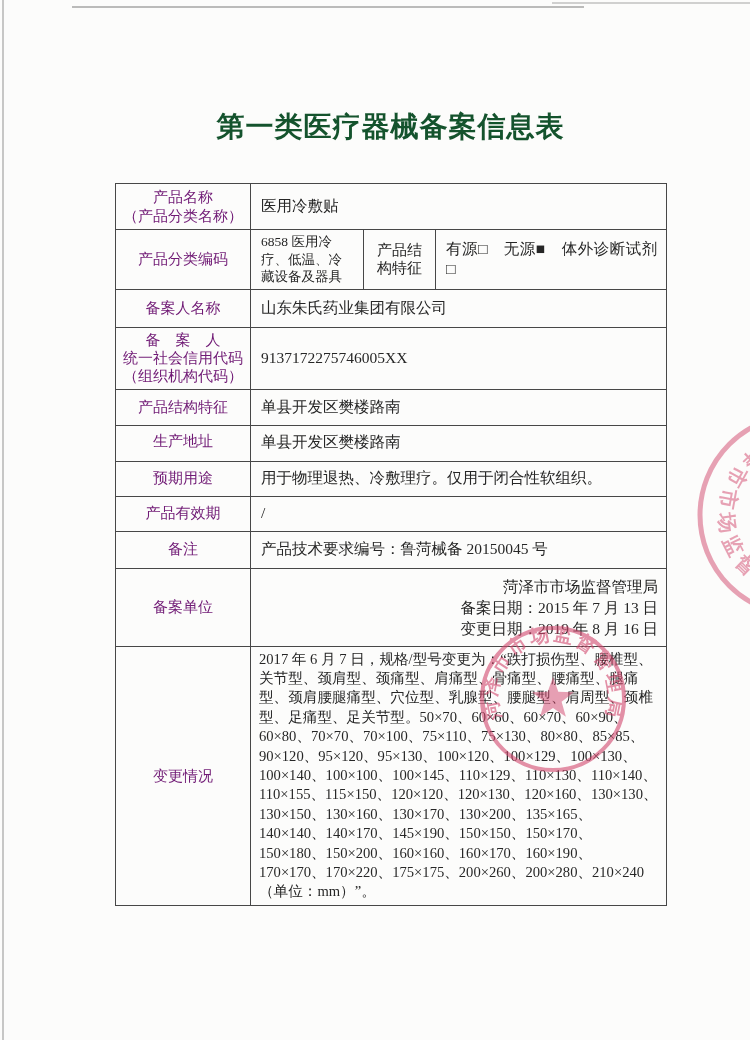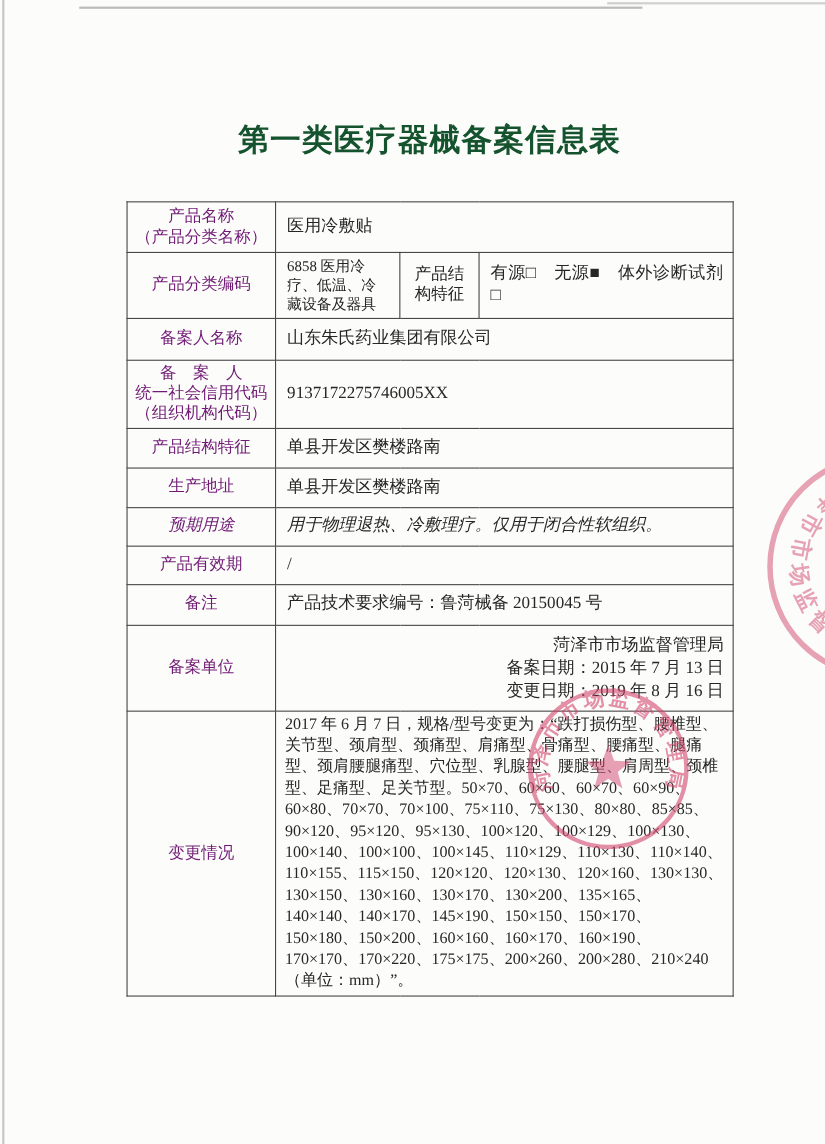--- a/index.html
+++ b/index.html
@@ -124,21 +124,21 @@
     text-align: left;
   }
   tr.r1  { height: 46px; }
   tr.r2  { height: 53px; }
   tr.r3  { height: 38px; }
   tr.r4  { height: 50px; }
   tr.r5  { height: 36px; }
   tr.r6  { height: 36px; font-family: Liberation Mono, monospace; }
   tr.r7  { height: 52px; }
   tr.r8  { height: 48px; }
-  tr.r9  { height: 35px; font-style: italic; }
+  tr.r9  { height: 35px; }
   tr.r10 { height: 35px; }
   tr.r11 { height: 37px; }
   tr.r12 { height: 78px; }
 
   .stamp-main {
     position: absolute;
     left: 473px; top: 619px;
     width: 160px; height: 160px;
     pointer-events: none;
   }

